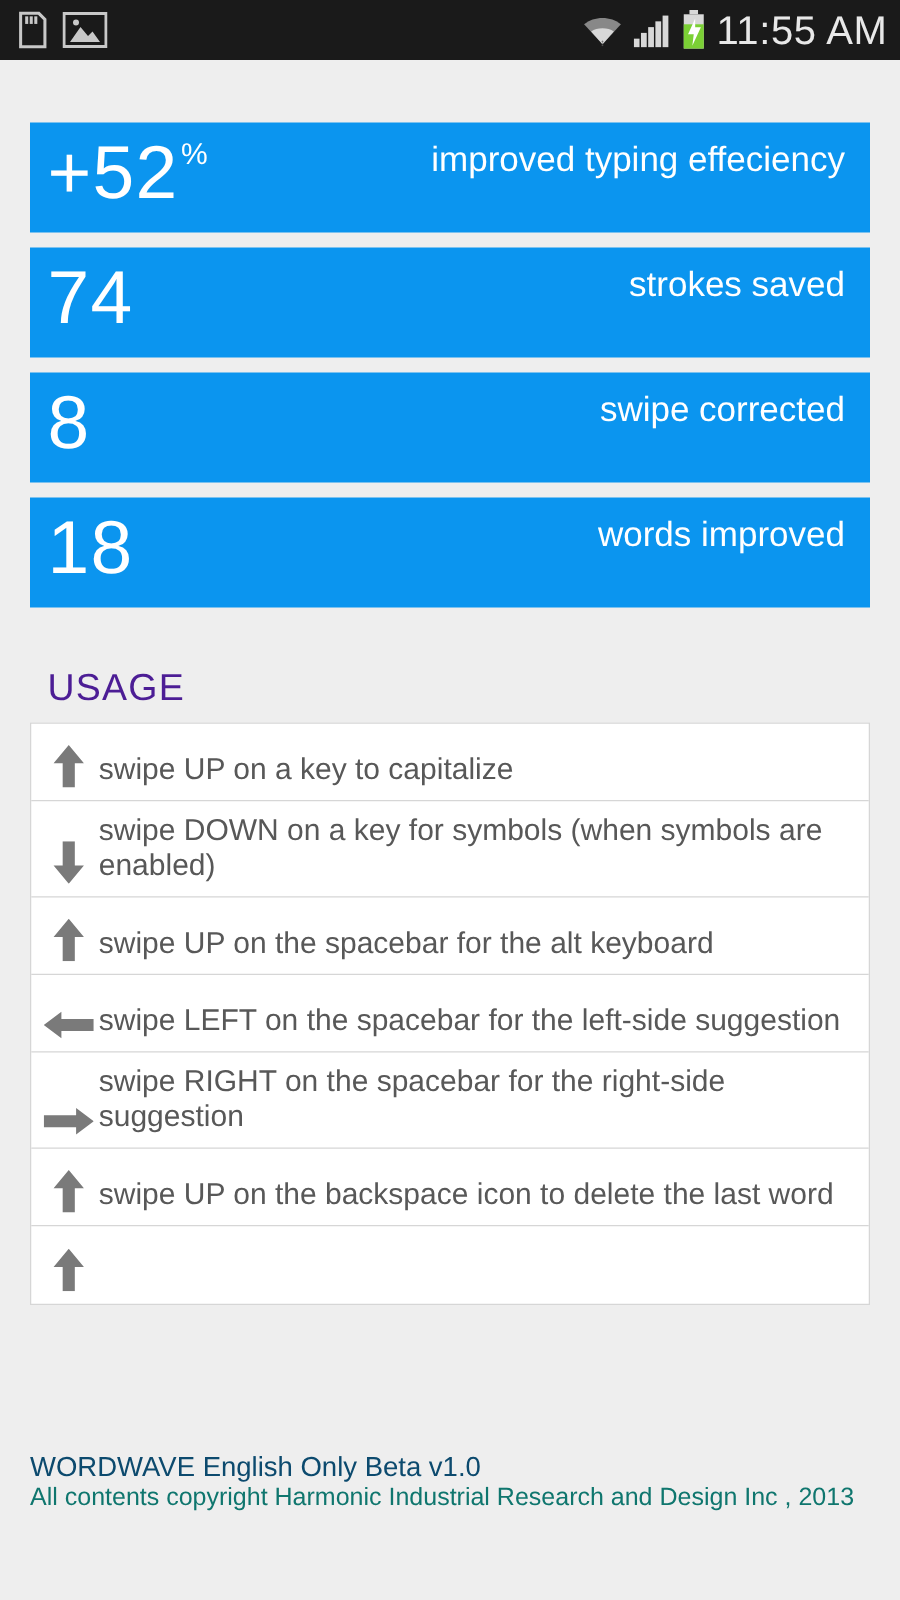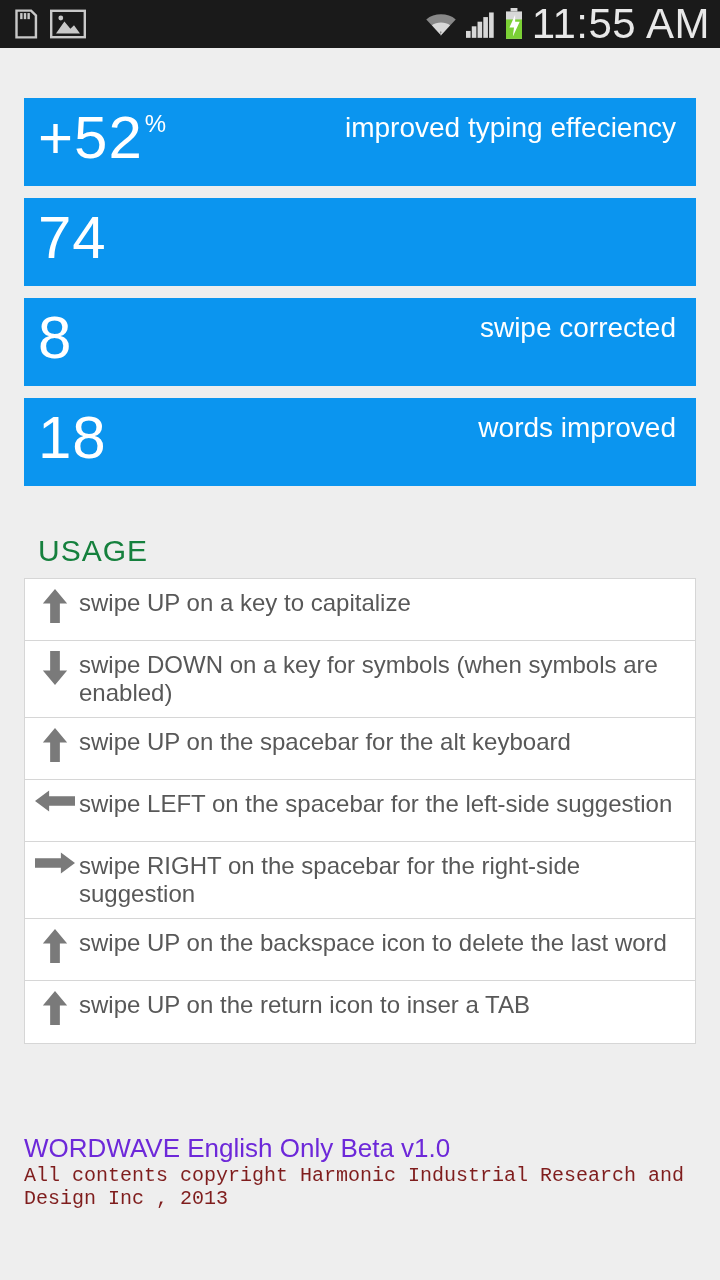--- a/index.html
+++ b/index.html
@@ -16,21 +16,21 @@
     height: 48px;
     background: #1a1a1a;
     color: #d8d8d8;
     display: flex;
     align-items: center;
     padding: 0 10px;
   }
   .status-left { display:flex; align-items:center; gap:10px; }
   .status-right { margin-left:auto; display:flex; align-items:center; gap:8px; }
   .status-bar svg { display:block; }
-  .time { font-size: 42px; letter-spacing: 0.5px; color:#e8e8e8;}
+  .time { font-size: 32px; letter-spacing: 0.5px; color:#e8e8e8;}
 
   .app-body { padding: 0 24px; }
 
   
   .stats { margin-top: 50px; }
   .stat-card {
     background: #0b95ef;
     color: #ffffff;
     display: flex;
     align-items: flex-start;
@@ -52,32 +52,32 @@
     font-size: 28px;
     font-weight: 400;
     margin-top: 4px;
   }
 
   
   .usage-title {
     margin-top: 48px;
     font-size: 30px;
     letter-spacing: 1px;
-    color: #15803d;
+    color: #4c1d95;
     font-weight: 300;
     padding-left: 14px;
   }
   .usage-list {
     margin-top: 10px;
     background: #ffffff;
     border: 1px solid #d6d6d6;
   }
   .usage-item {
     display: flex;
-    align-items: flex-start;
+    align-items: flex-end;
     min-height: 62px;
     padding: 10px 10px;
     border-bottom: 1px solid #d6d6d6;
   }
   .usage-item:last-child { border-bottom: none; }
   .usage-icon {
     width: 40px;
     flex: 0 0 40px;
     display:flex;
     justify-content:center;
@@ -92,22 +92,22 @@
 
   
   .footer {
     position: absolute;
     bottom: 70px;
     left: 24px;
     right: 24px;
     color: #9a9a9a;
     font-weight: 300;
   }
-  .footer-line1 { font-size: 26px; color:#6d28d9;margin-top:42px;}
-  .footer-line2 { font-size: 20px; color:#7f1d1d;font-family:Liberation Mono, monospace;}
+  .footer-line1 { font-size: 22px; color:#0c4a6e;margin-top:42px;}
+  .footer-line2 { font-size: 20px; color:#0f766e;}
 </style>
 </head>
 <body>
 
 <div class="status-bar">
   <div class="status-left">
     <span>
       <svg width="30" height="34" viewBox="0 0 24 28">
         <path fill="none" stroke="#c8c8c8" stroke-width="2" d="M5 3 H17 L21 7 V25 H5 Z"></path>
         <rect x="8" y="5" width="2" height="5" fill="#c8c8c8"></rect>
@@ -164,20 +164,21 @@
       </div>
       <div class="stat-label">improved typing effeciency</div>
     </div>
 
     <div class="stat-card">
       <div class="stat-value">
         <span class="prefix"></span>
         <span>74</span>
         <span class="suffix"></span>
       </div>
+      <div class="stat-label">strokes saved</div>
     </div>
 
     <div class="stat-card">
       <div class="stat-value">
         <span class="prefix"></span>
         <span>8</span>
         <span class="suffix"></span>
       </div>
       <div class="stat-label">swipe corrected</div>
     </div>
@@ -249,21 +250,20 @@
       </span>
       <span class="usage-text">swipe UP on the backspace icon to delete the last word</span>
     </div>
 
     <div class="usage-item">
       <span class="usage-icon">
         <svg width="26" height="34" viewBox="0 0 20 28">
             <polygon points="10,0 20,12 14,12 14,28 6,28 6,12 0,12"></polygon>
           </svg>
       </span>
-      <span class="usage-text">swipe UP on the return icon to inser a TAB</span>
     </div>
 
   </div>
 </div>
 
 <div class="footer">
   <div class="footer-line1">WORDWAVE English Only Beta v1.0</div>
   <div class="footer-line2">All contents copyright Harmonic Industrial Research and Design Inc , 2013</div>
 </div>
 

